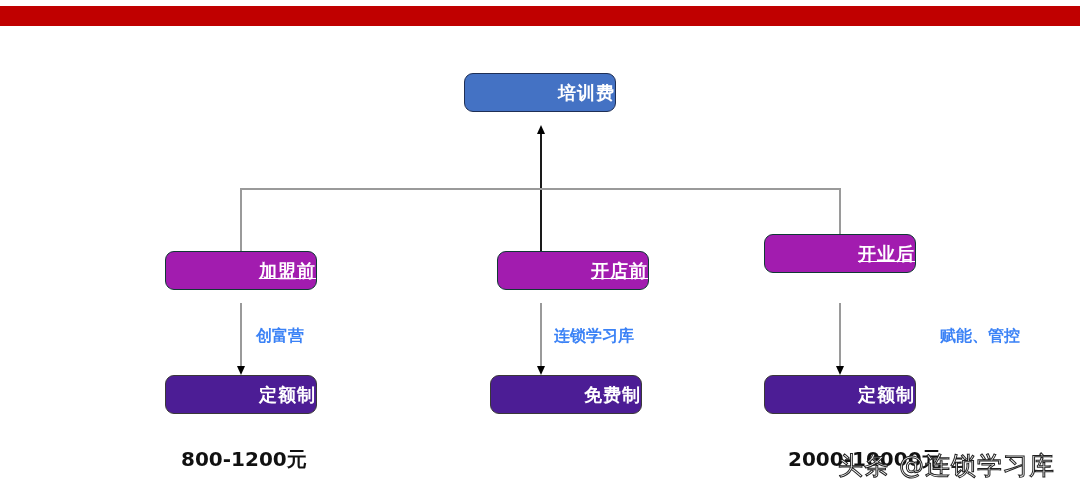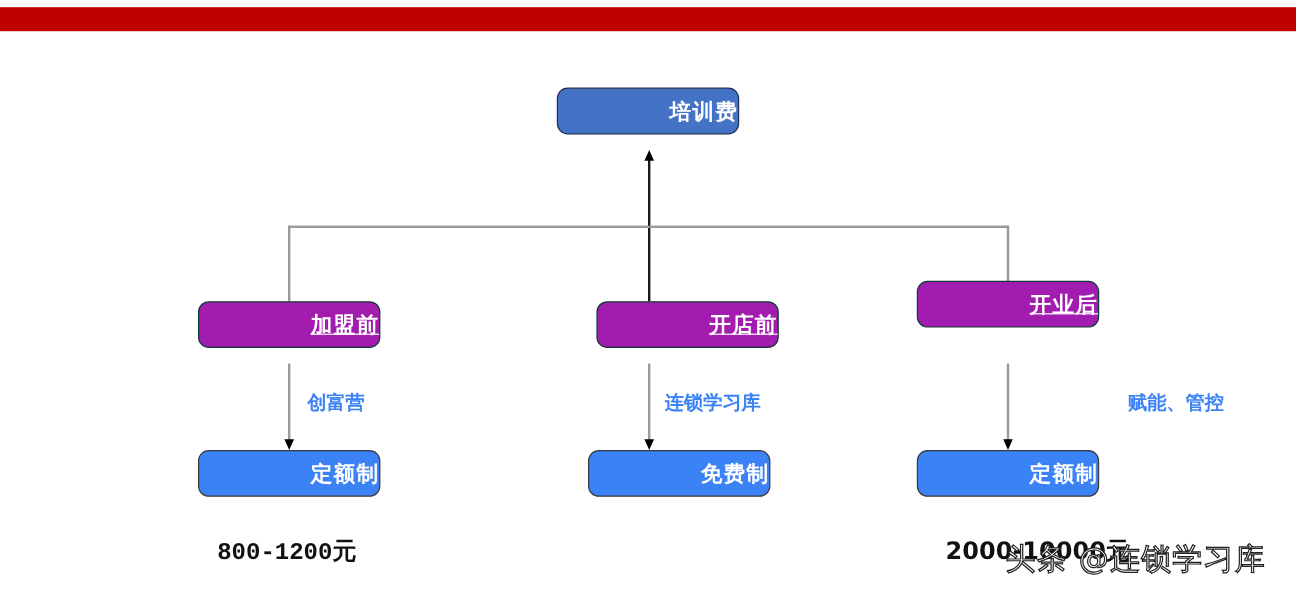--- a/index.html
+++ b/index.html
@@ -14,21 +14,21 @@
   }
   .node {
     position: absolute; width: 152px; height: 39px;
     border-radius: 9px; box-sizing: border-box;
     display: flex; align-items: center; justify-content: flex-end;
     color: #ffffff; font-weight: bold; font-size: 18px;
     letter-spacing: 1px;
   }
   .node.blue { background: #4472c4; border: 1.5px solid #1f2f55; }
   .node.green { background: #a21caf; border: 1.5px solid #0f3a33; text-decoration: underline; }
-  .node.grey { background: #3b82f6; border: 1.5px solid #3a3838; }
+  .node.grey { background: #4c1d95; border: 1.5px solid #3a3838; }
   .line { position: absolute; background: #9a9a9a; }
   .line.dark { background: #1a1a1a; }
   .arrow-up {
     position: absolute; width: 0; height: 0;
     border-left: 4px solid transparent; border-right: 4px solid transparent;
     border-bottom: 9px solid #000;
   }
   .arrow-down {
     position: absolute; width: 0; height: 0;
     border-left: 4px solid transparent; border-right: 4px solid transparent;
@@ -89,16 +89,16 @@
 <div class="node grey" style="left:165px; top:375px;">
   <span>定额制</span>
 </div>
 <div class="node grey" style="left:490px; top:375px;">
   <span>免费制</span>
 </div>
 <div class="node grey" style="left:764px; top:375px;">
   <span>定额制</span>
 </div>
 
-<div class="price" style="left:181px; top:446px;font-family:Liberation Mono, monospace;">800-1200元</div>
+<div class="price" style="left:181px; top:446px;">800-1200元</div>
 <div class="price" style="left:788px; top:446px;">2000-10000元</div>
 
 <div class="watermark">头条 @连锁学习库</div>
 
 </body></html>

